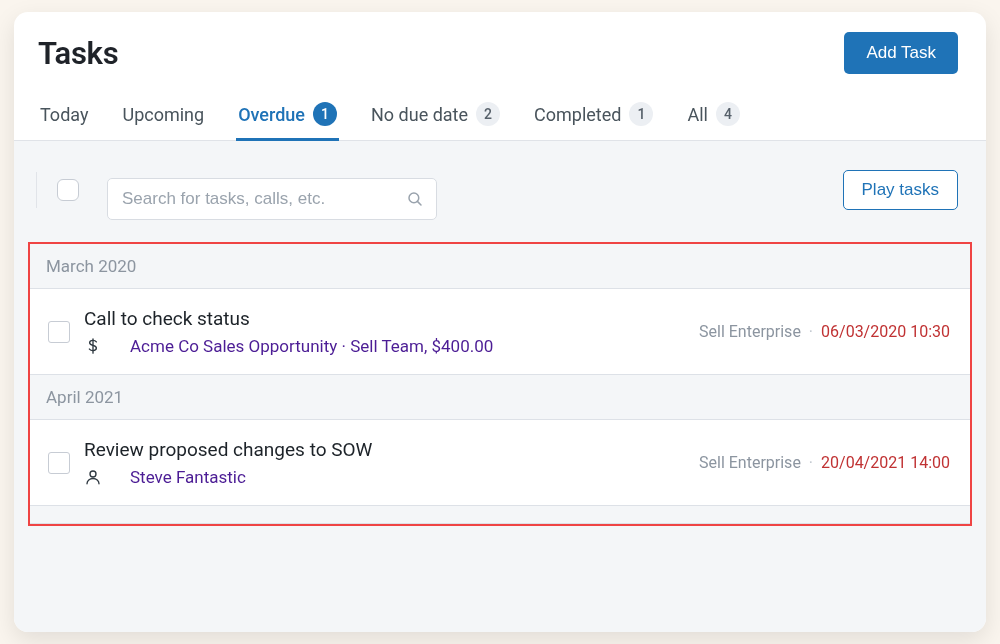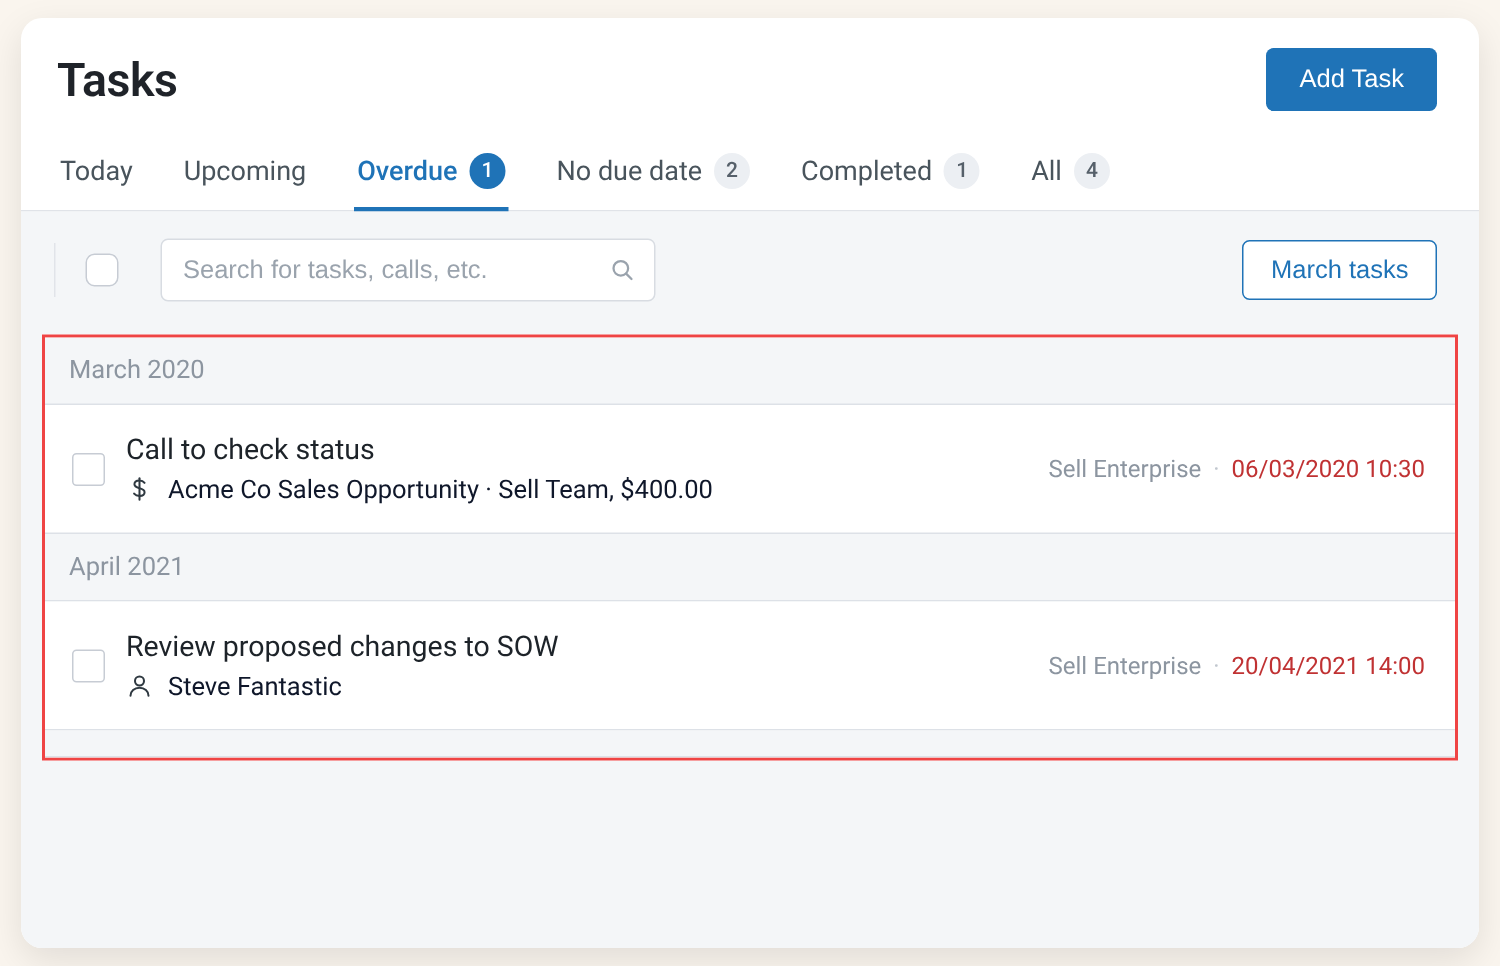--- a/index.html
+++ b/index.html
@@ -121,20 +121,21 @@
     .search-wrap {
       display: flex;
       align-items: center;
       border: 1px solid #d8dce2;
       border-radius: 5px;
       background: #fff;
       height: 42px;
       padding: 0 12px 0 14px;
       width: 330px;
       margin-left: 14px;
+      margin-top: 19px;
     }
     .search-input {
       border: none;
       outline: none;
       flex: 1;
       font-size: 17px;
       color: #2f3941;
       background: transparent;
     }
     .search-input::placeholder { color: #9aa3ad; }
@@ -178,23 +179,24 @@
       background: #fff;
     }
     .row-main { flex: 1 1 auto; min-width: 0; }
     .row-title {
       font-size: 19px;
       color: #1d2329;
       margin-bottom: 6px;
     }
     .row-sub {
       display: flex;
-      gap: 10px;
-      font-size: 17px;
-      color: #0f172a;
+      align-items: center;
+      gap: 28px;
+      font-size: 17px;
+      color: #4c1d95;
     }
     .row-sub svg { flex-shrink: 0; }
     .row-meta {
       display: flex;
       align-items: flex-end;
       gap: 8px;
       font-size: 16px;
       white-space: nowrap;
     }
     .meta-tag { color: #8c95a0; }
@@ -240,21 +242,21 @@
       <div class="divider-left"></div>
       <div class="checkbox"></div>
       <div class="search-wrap">
         <input class="search-input" placeholder="Search for tasks, calls, etc." style="">
         <svg width="18" height="18" viewBox="0 0 24 24" fill="none" stroke="#9aa3ad" stroke-width="2" stroke-linecap="round">
             <circle cx="10.5" cy="10.5" r="6.5"></circle>
             <line x1="20" y1="20" x2="15.2" y2="15.2"></line>
           </svg>
       </div>
       <div class="spacer"></div>
-      <button class="play-btn">March tasks</button>
+      <button class="play-btn">Play tasks</button>
     </div>
 
     <div class="list">
 
       <div class="group-head">March 2020</div>
       <div class="row">
         <div class="checkbox square"></div>
         <div class="row-main">
           <div class="row-title">Call to check status</div>
           <div class="row-sub">

